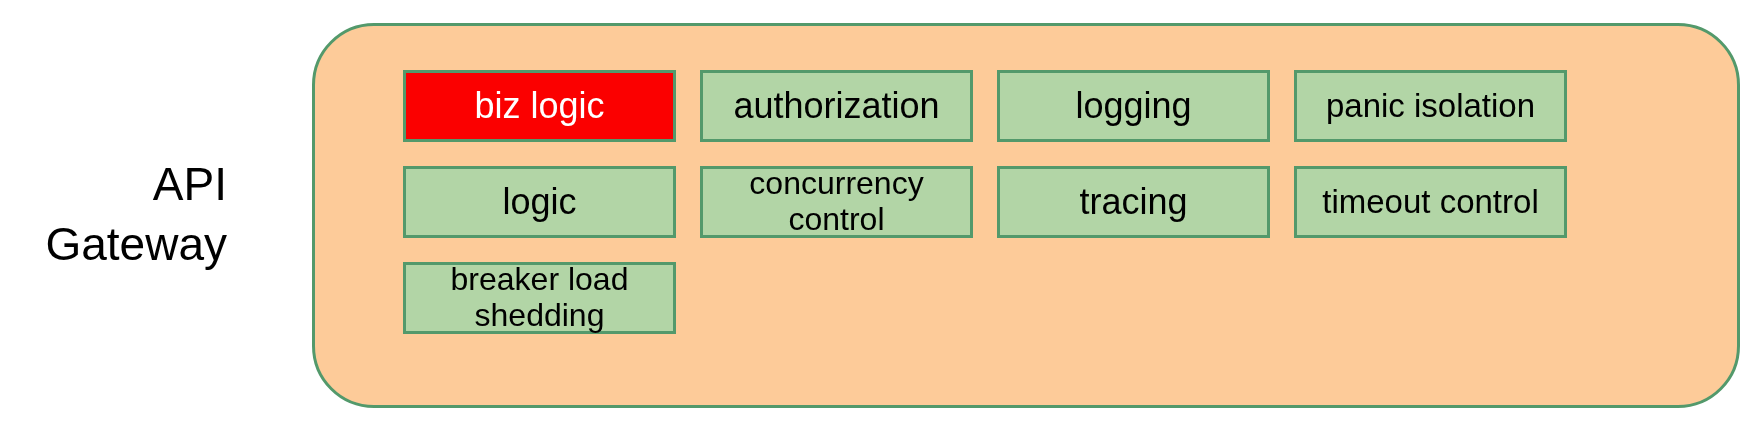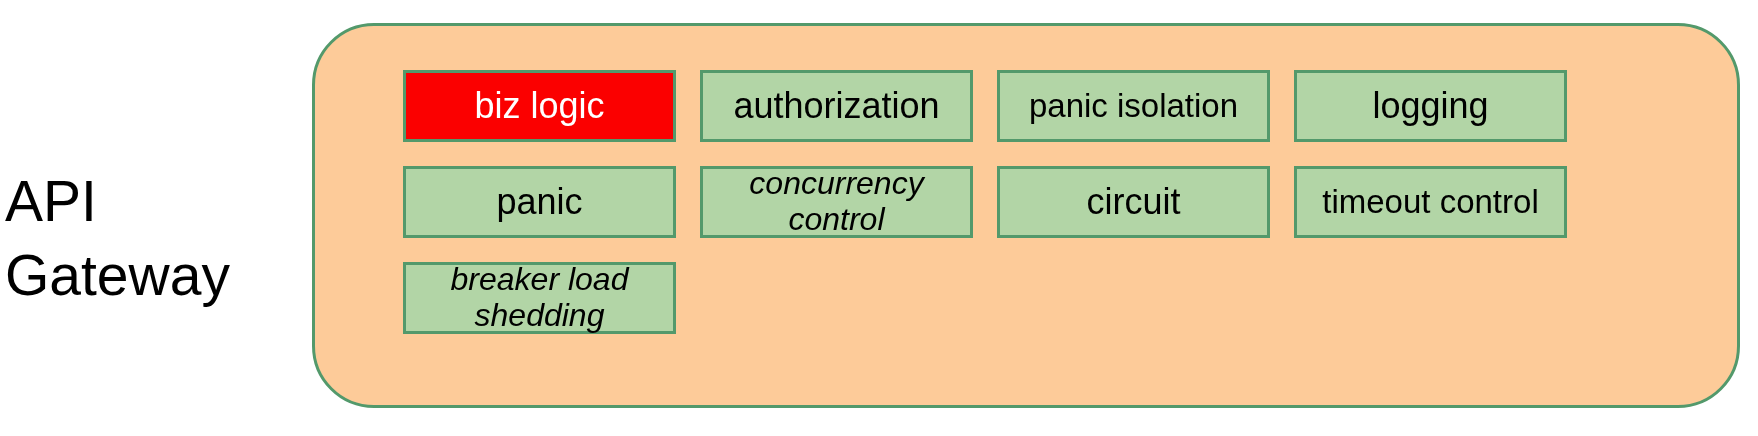--- a/index.html
+++ b/index.html
@@ -20,24 +20,24 @@
   .stage {
     position: relative;
     width: 1758px;
     height: 436px;
     background: #FFFFFF;
     overflow: hidden;
   }
   .gateway-label {
     position: absolute;
     left: 5px;
-    top: 164px;
+    top: 155px;
     width: 222px;
-    text-align: left;
-    font-size: 57px;
+    text-align: right;
+    font-size: 46px;
     line-height: 1.3;
     color: var(--text-color);
   }
   .gateway-container {
     position: absolute;
     left: 312px;
     top: 23px;
     width: 1428px;
     height: 385px;
     background: var(--container-fill);
@@ -65,39 +65,39 @@
     font-size: 36px;
     line-height: 1.12;
     padding: 0 6px;
     color: var(--text-color);
   }
   .box.highlight {
     background: var(--highlight-fill);
     color: var(--highlight-text);
   }
   .box.small { font-size: 33px; }
-  .box.two-line { font-size: 32px; font-style: italic; }
+  .box.two-line { font-size: 32px; }
 </style>
 </head>
 <body>
 
 <div class="stage">
 
   <div class="gateway-label">API Gateway</div>
 
   <div class="gateway-container">
 
     <div class="feature-grid">
       <div class="box highlight">biz logic</div>
       <div class="box">authorization</div>
+      <div class="box">logging</div>
+
       <div class="box small">panic isolation</div>
-
-      <div class="box">logging</div>
-      <div class="box">panic</div>
+      <div class="box">logic</div>
       <div class="box two-line">concurrency control</div>
 
-      <div class="box">circuit</div>
+      <div class="box">tracing</div>
       <div class="box small">timeout control</div>
       <div class="box two-line">breaker load shedding</div>
     </div>
 
   </div>
 </div>
 
 </body></html>

